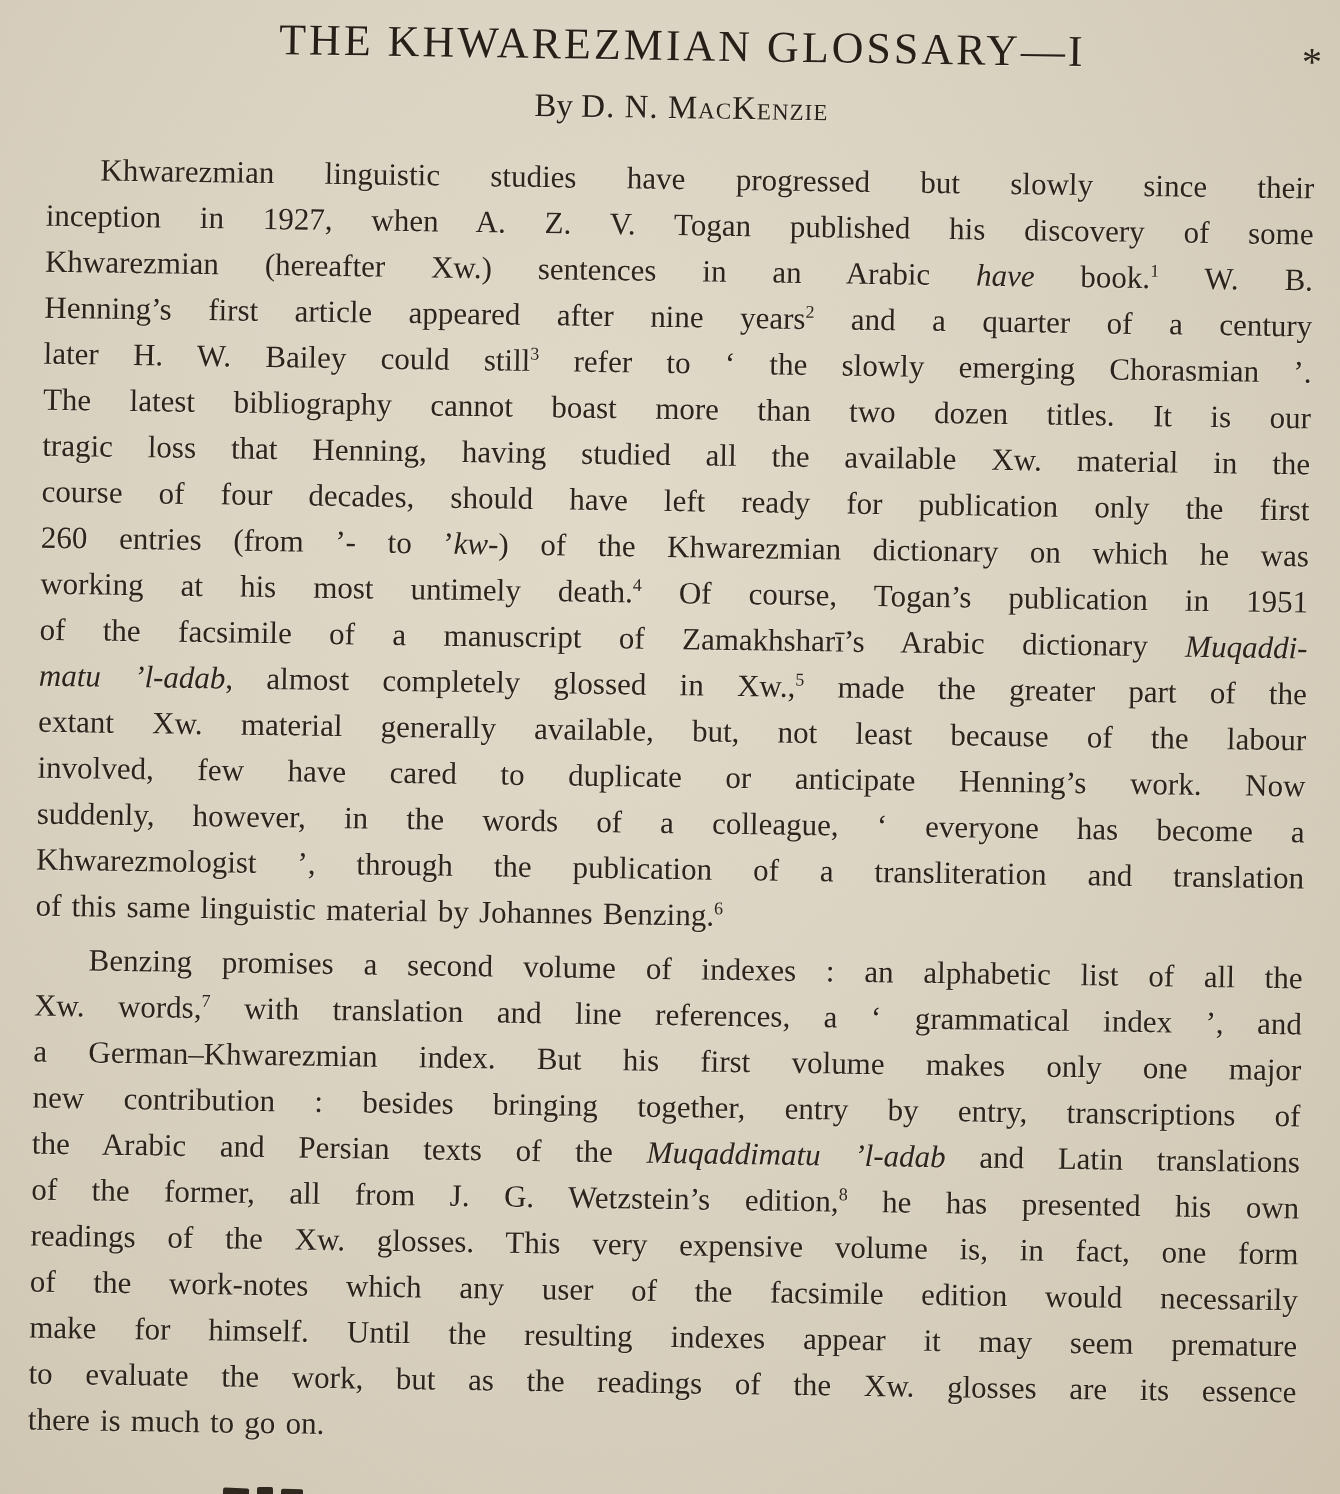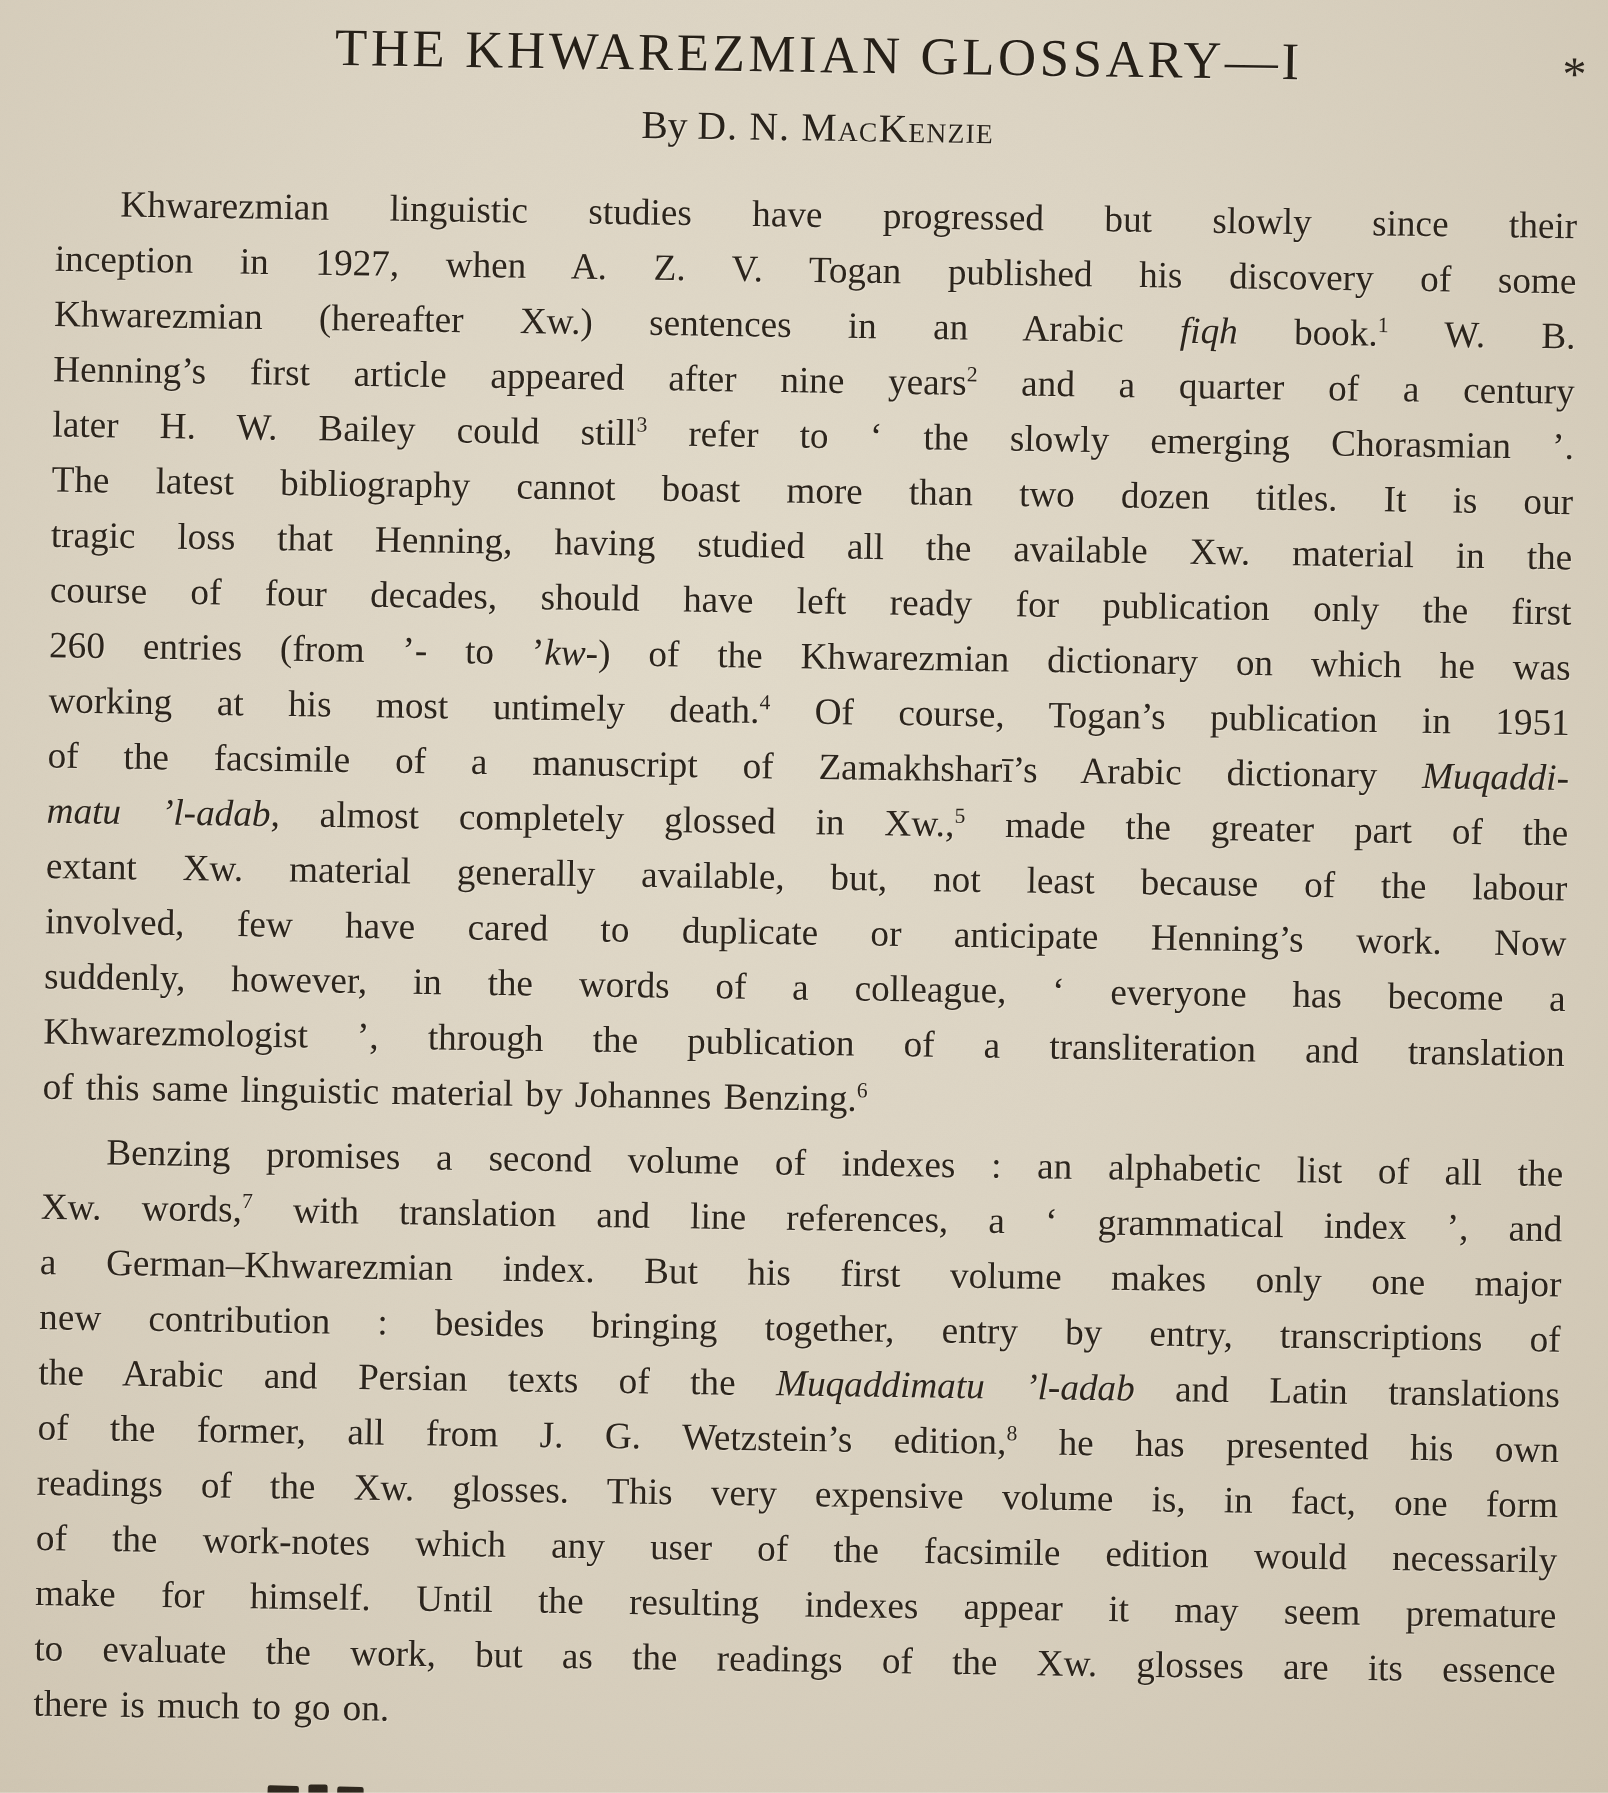--- a/index.html
+++ b/index.html
@@ -128,21 +128,21 @@
     <h1 class="title">THE KHWAREZMIAN GLOSSARY—I</h1>
 
     <div class="byline">
       <span>By </span><span class="author">D. N. MacKenzie</span>
     </div>
 
     <div class="body-text" id="paragraphs">
         <div class="para">
           <div class="line first">Khwarezmian linguistic studies have progressed but slowly since their</div>
           <div class="line">inception in 1927, when A. Z. V. Togan published his discovery of some</div>
-          <div class="line">Khwarezmian (hereafter Xw.) sentences in an Arabic <i>fiqh</i> book.<sup>1</sup> W. B.</div>
+          <div class="line">Khwarezmian (hereafter Xw.) sentences in an Arabic <i>have</i> book.<sup>1</sup> W. B.</div>
           <div class="line">Henning’s first article appeared after nine years<sup>2</sup> and a quarter of a century</div>
           <div class="line">later H. W. Bailey could still<sup>3</sup> refer to ‘ the slowly emerging Chorasmian ’.</div>
           <div class="line">The latest bibliography cannot boast more than two dozen titles. It is our</div>
           <div class="line">tragic loss that Henning, having studied all the available Xw. material in the</div>
           <div class="line">course of four decades, should have left ready for publication only the first</div>
           <div class="line">260 entries (from ’- to ’<i>kw</i>-) of the Khwarezmian dictionary on which he was</div>
           <div class="line">working at his most untimely death.<sup>4</sup> Of course, Togan’s publication in 1951</div>
           <div class="line">of the facsimile of a manuscript of Zamakhsharī’s Arabic dictionary <i>Muqaddi-</i></div>
           <div class="line"><i>matu ’l-adab</i>, almost completely glossed in Xw.,<sup>5</sup> made the greater part of the</div>
           <div class="line">extant Xw. material generally available, but, not least because of the labour</div>

